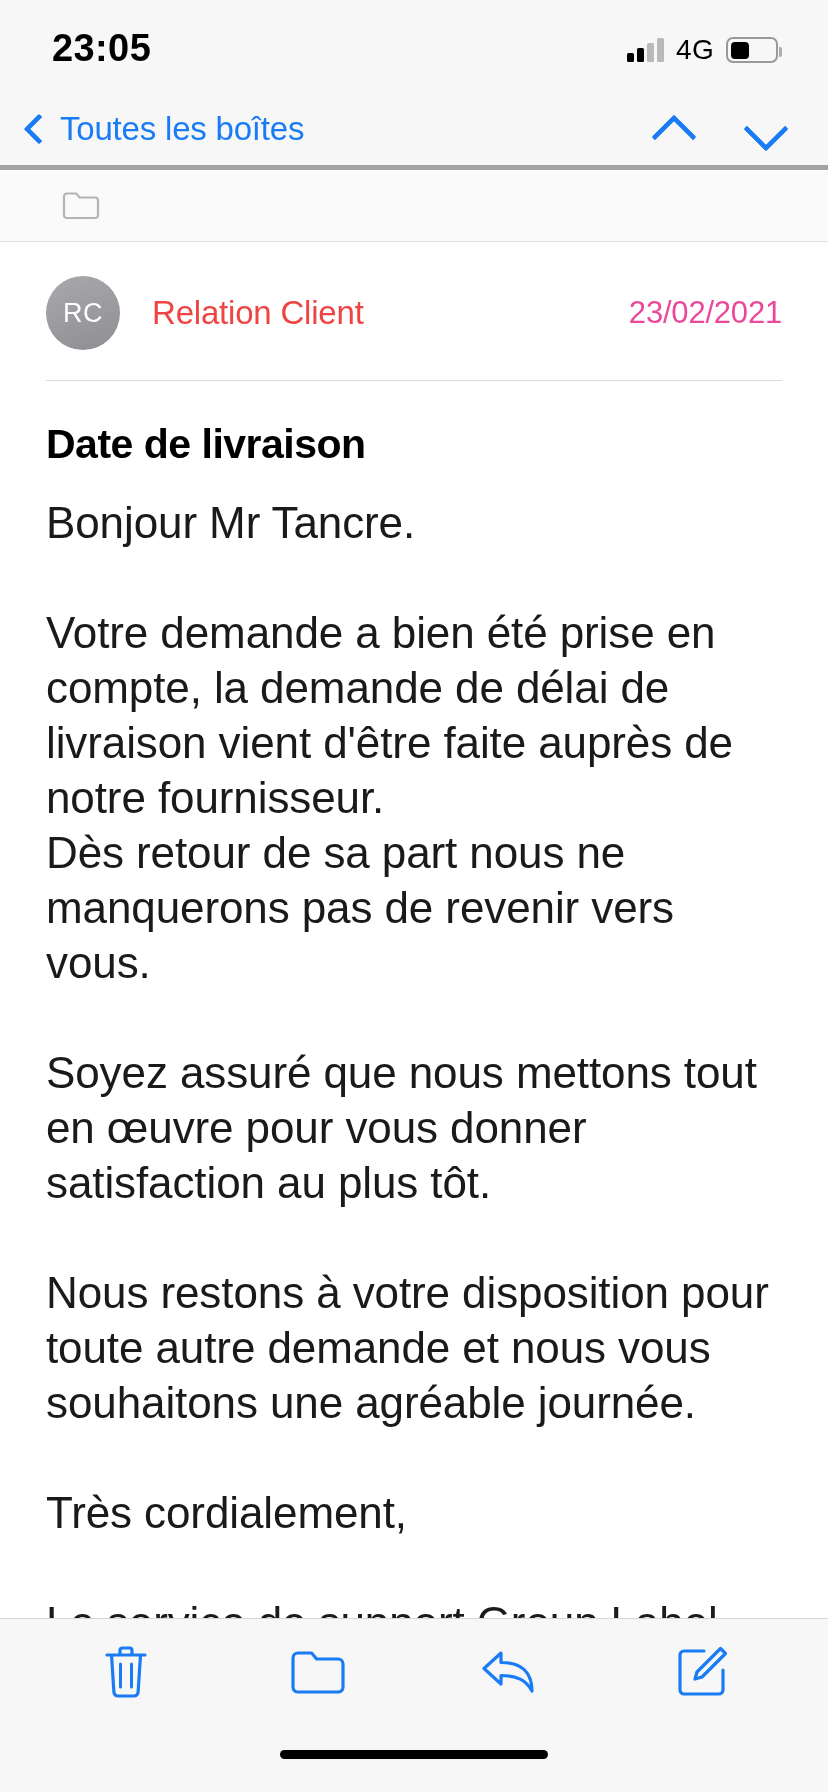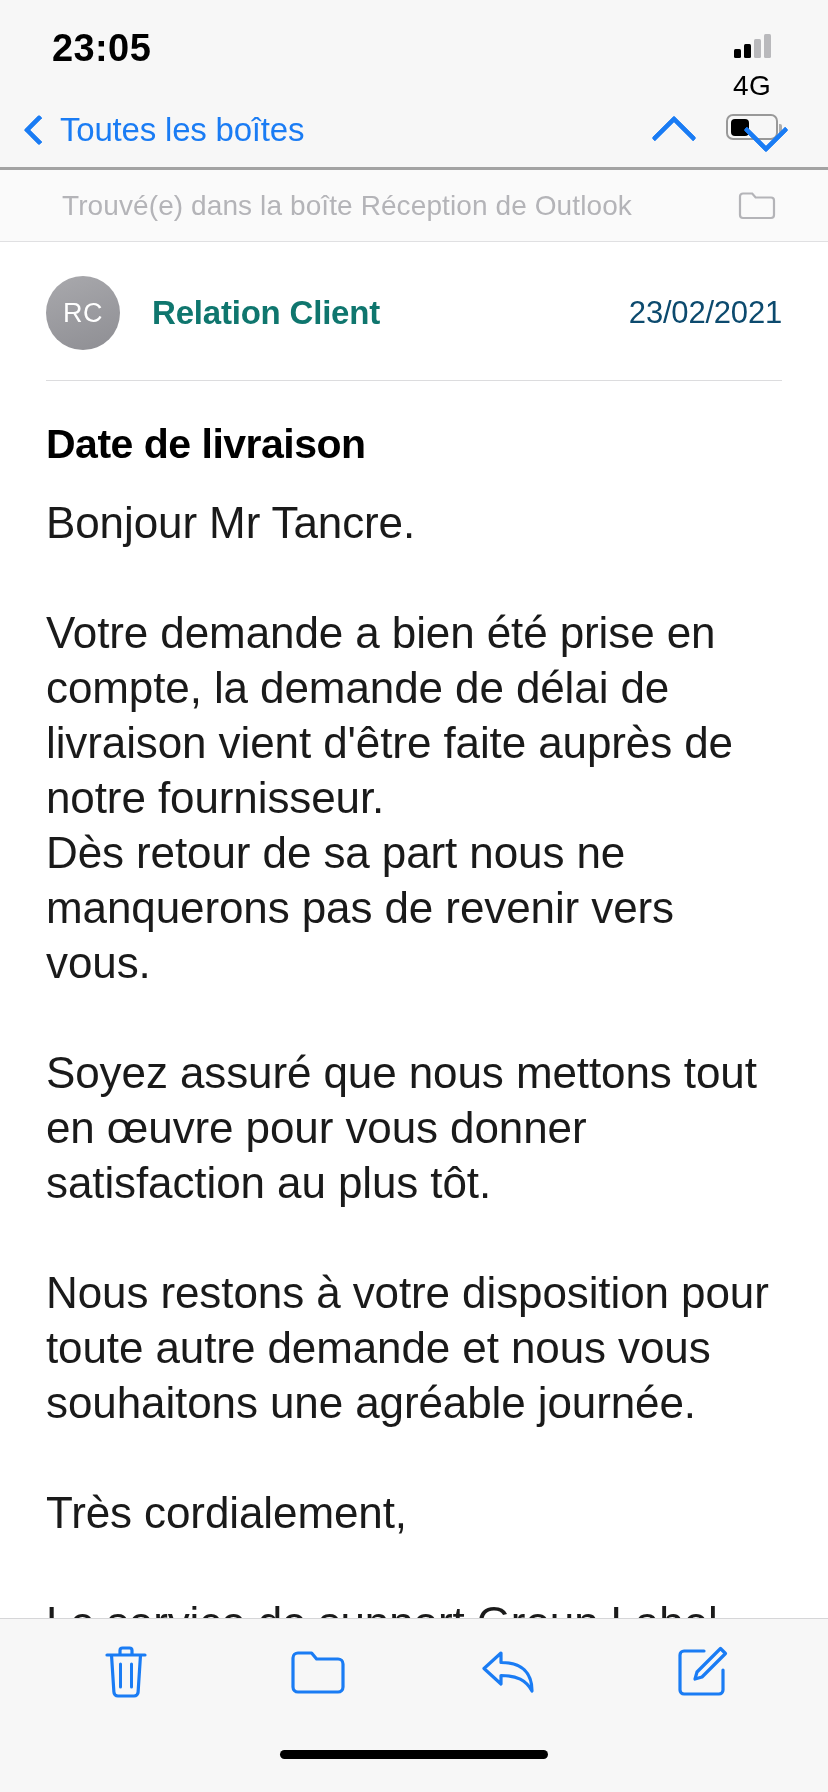--- a/index.html
+++ b/index.html
@@ -26,21 +26,20 @@
     font-weight: 600;
     letter-spacing: 0.4px;
     color: #000;
     line-height: 44px;
   }
   .status-right {
     display: flex;
     align-items: center;
     gap: 12px;
     padding-top: 8px;
-    flex-direction: column;
   }
   .signal {
     display: flex;
     align-items: flex-end;
     gap: 3px;
     height: 24px;
   }
   .signal span {
     width: 7px;
     background: #000;
@@ -79,21 +78,21 @@
   }
 
   
   .nav-bar {
     height: 78px;
     background: #f7f7f7;
     display: flex;
     align-items: center;
     justify-content: space-between;
     padding: 0 44px 0 22px;
-    border-bottom: 3px solid #a3a3a3;
+    border-bottom: 5px solid #a3a3a3;
   }
   .nav-back {
     display: flex;
     align-items: center;
     gap: 10px;
     color: #1a7cf4;
   }
   .chevron-left {
     width: 22px; height: 22px;
     border-left: 5px solid #1a7cf4;
@@ -156,27 +155,27 @@
     font-weight: 400;
     display: flex;
     align-items: center;
     justify-content: center;
     letter-spacing: 0.5px;
   }
   .sender-name {
     flex: 1;
     margin-left: 32px;
     font-size: 33px;
-    font-weight: 700;
-    color: #0f766e;
+    font-weight: 400;
+    color: #ef4444;
     letter-spacing: -0.2px;
   }
   .sender-date {
     font-size: 31px;
-    color: #0c4a6e;
+    color: #ec4899;
     letter-spacing: -0.2px;
   }
   .divider {
     height: 1px;
     background: #dcdcde;
     margin: 0 46px;
   }
 
   
   .message {
@@ -258,21 +257,20 @@
     <span class="chevron-left"></span>
     <span class="nav-back-label">Toutes les boîtes</span>
   </div>
   <div class="nav-arrows">
     <span class="chev-up"></span>
     <span class="chev-down"></span>
   </div>
 </div>
 
 <div class="found-banner">
-  <div class="found-text">Trouvé(e) dans la boîte Réception de Outlook</div>
   <span class="folder-icon">
     <svg width="38" height="30" viewBox="0 0 38 30" fill="none">
       <path d="M2 5.5a3 3 0 0 1 3-3h9.2l3.4 4H33a3 3 0 0 1 3 3v14.5a3 3 0 0 1-3 3H5a3 3 0 0 1-3-3V5.5z" stroke="#b4b4b8" stroke-width="2.2" fill="none"></path>
     </svg>
   </span>
 </div>
 
 <div class="sender-row">
   <div class="avatar">RC</div>
   <div class="sender-name">Relation Client</div>

